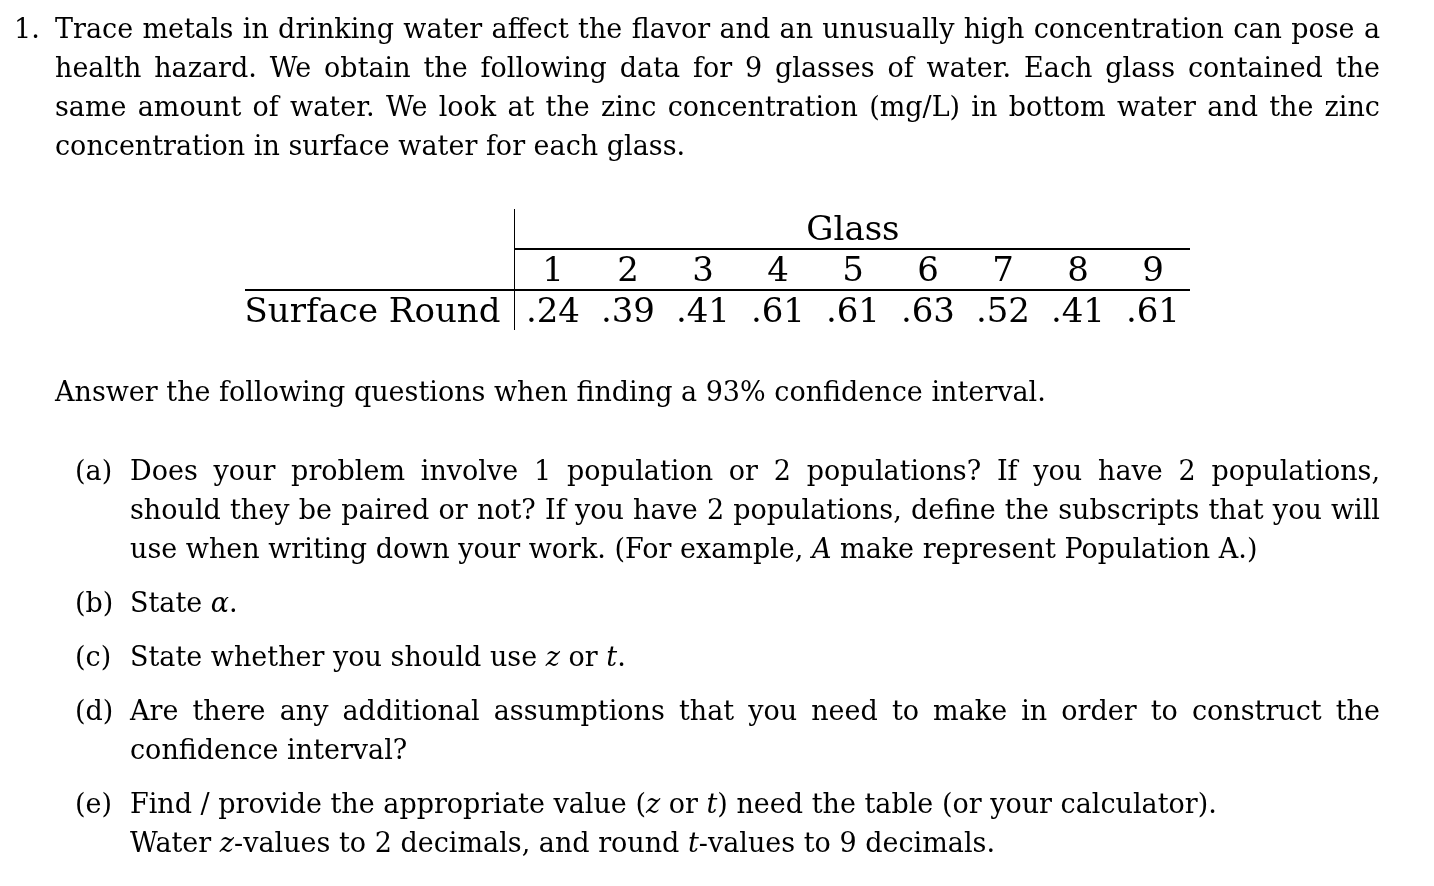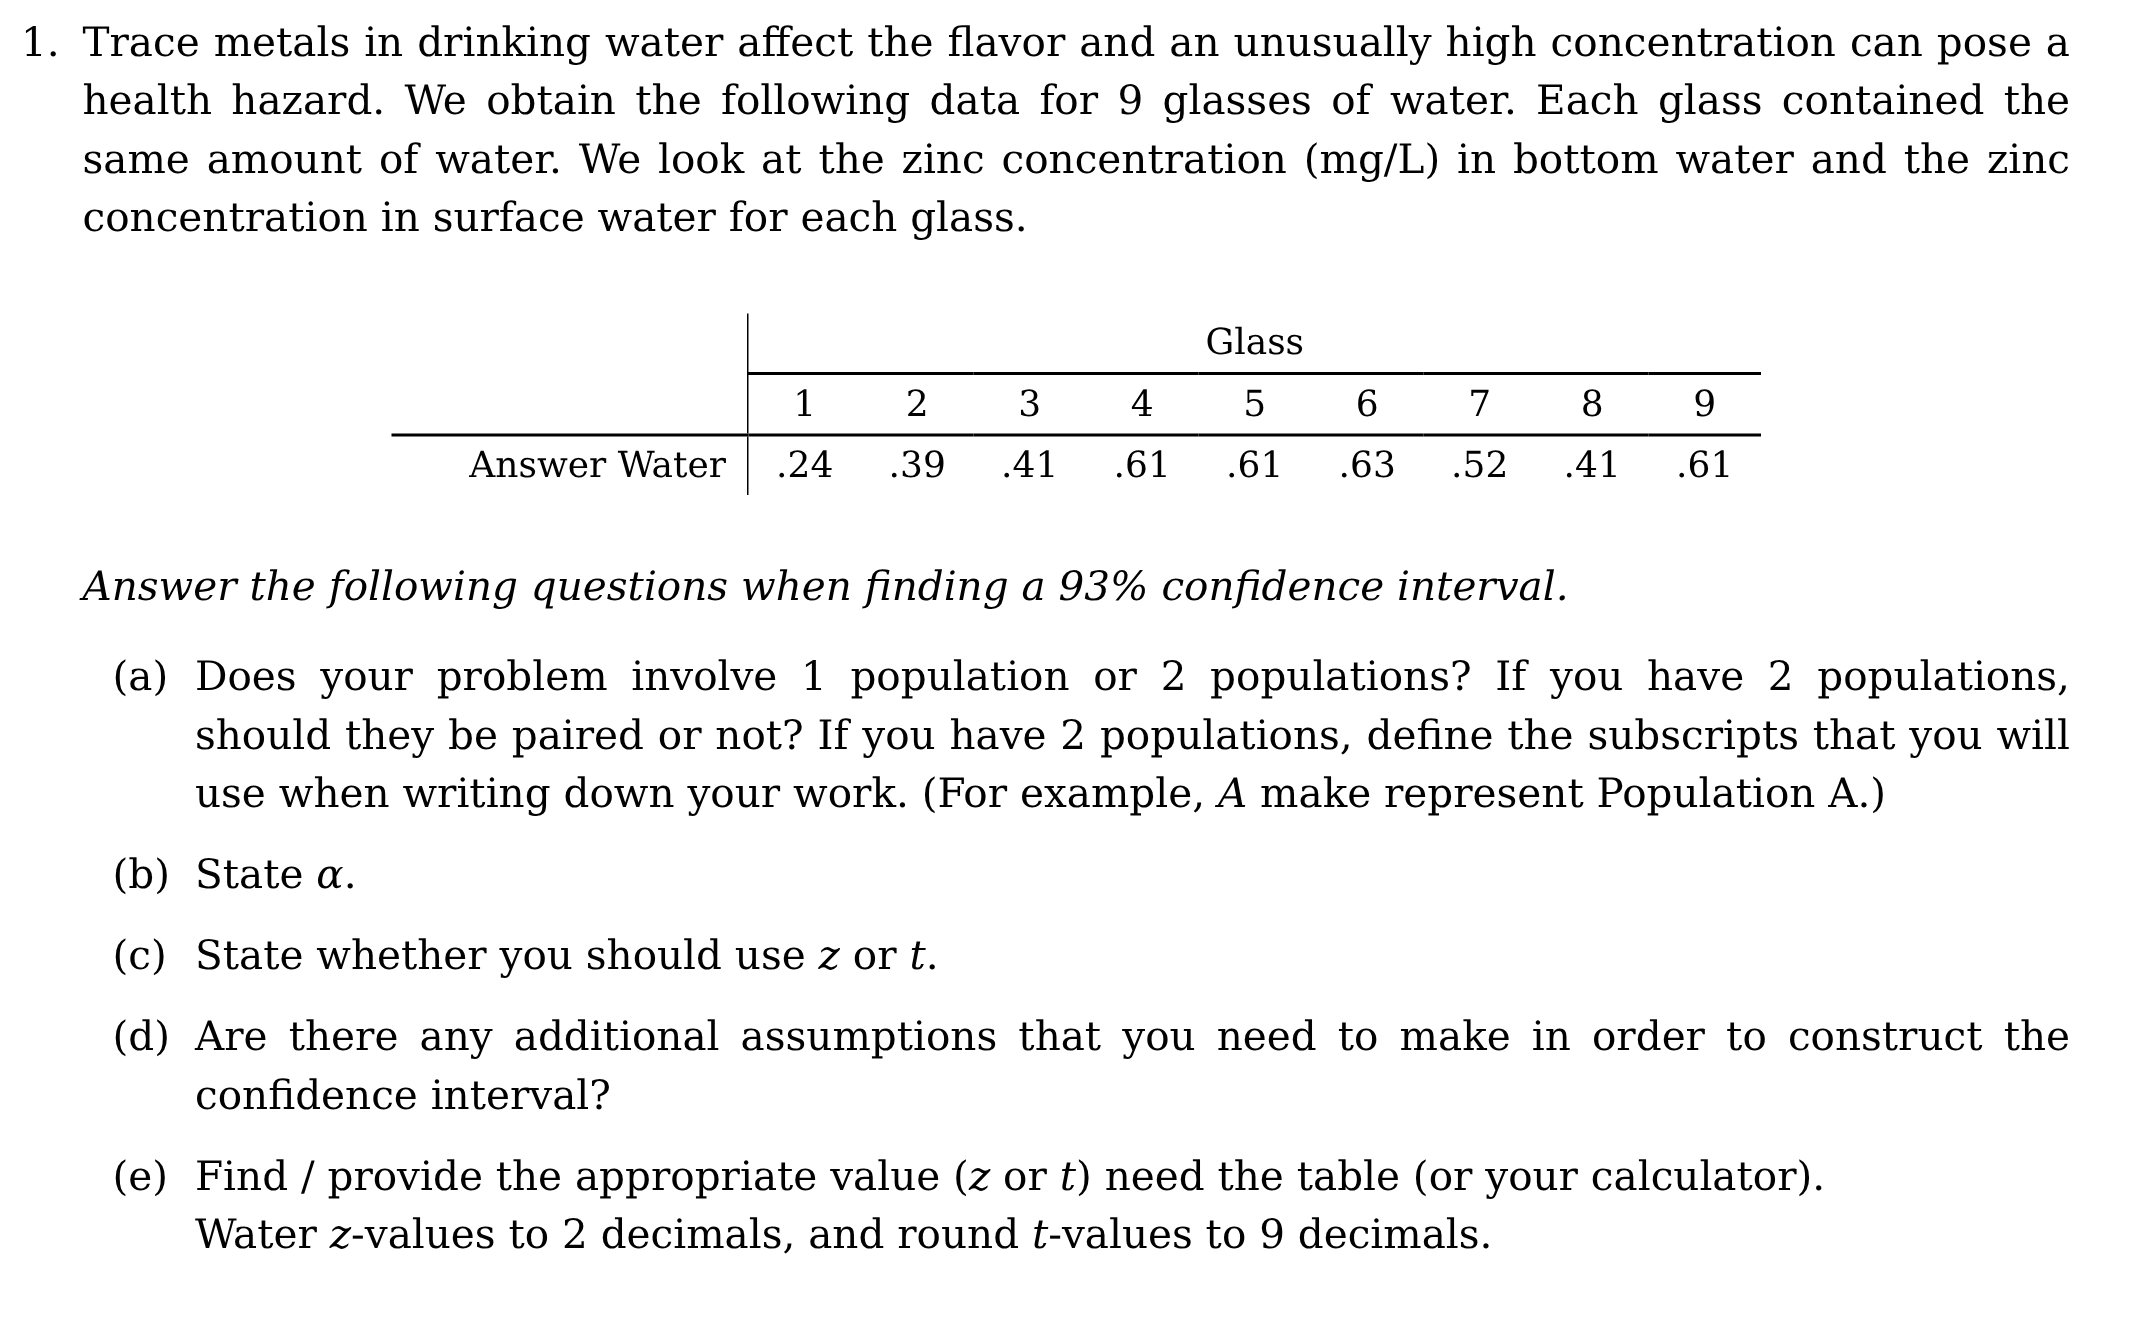--- a/index.html
+++ b/index.html
@@ -24,21 +24,21 @@
   .pcontent { flex: 1; min-width: 0; }
   .intro { margin: 0; text-align: justify; }
 
   .tablewrap {
     margin: 44px 0 42px 0;
     display: flex;
     justify-content: center;
   }
   .ztable {
     border-collapse: collapse;
-    font-size: 24px;
+    font-size: 34px;
     line-height: 39px;
   }
   .ztable tr { height: 39px; }
   .ztable td { padding: 0; white-space: nowrap; }
   .lblcol {
     width: 223px;
     min-width: 223px;
     text-align: right;
     padding-right: 14px !important;
     border-right: 1.5px solid #000;
@@ -47,21 +47,21 @@
     text-align: center;
     border-bottom: 2px solid #000;
   }
   .num {
     width: 75px;
     min-width: 75px;
     text-align: center;
   }
   .hl { border-bottom: 2px solid #000; }
 
-  .answer { margin: 0 0 21px 0; font-style: italic; }
+  .answer { margin: 0 0 40px 0; }
 
   .qlist { }
   .q { display: flex; }
   .q + .q { margin-top: 15px; }
   .qlabel {
     flex: none;
     width: 55px;
     padding-left: 20px;
     box-sizing: content-box;
   }
@@ -95,21 +95,21 @@
                 <td class="num hl">2</td>
                 <td class="num hl">3</td>
                 <td class="num hl">4</td>
                 <td class="num hl">5</td>
                 <td class="num hl">6</td>
                 <td class="num hl">7</td>
                 <td class="num hl">8</td>
                 <td class="num hl">9</td>
               </tr>
             <tr class="datarow">
-              <td class="lblcol">Answer Water</td>
+              <td class="lblcol">Surface Round</td>
             <td class="num">.24</td>
                 <td class="num">.39</td>
                 <td class="num">.41</td>
                 <td class="num">.61</td>
                 <td class="num">.61</td>
                 <td class="num">.63</td>
                 <td class="num">.52</td>
                 <td class="num">.41</td>
                 <td class="num">.61</td>
               </tr>

